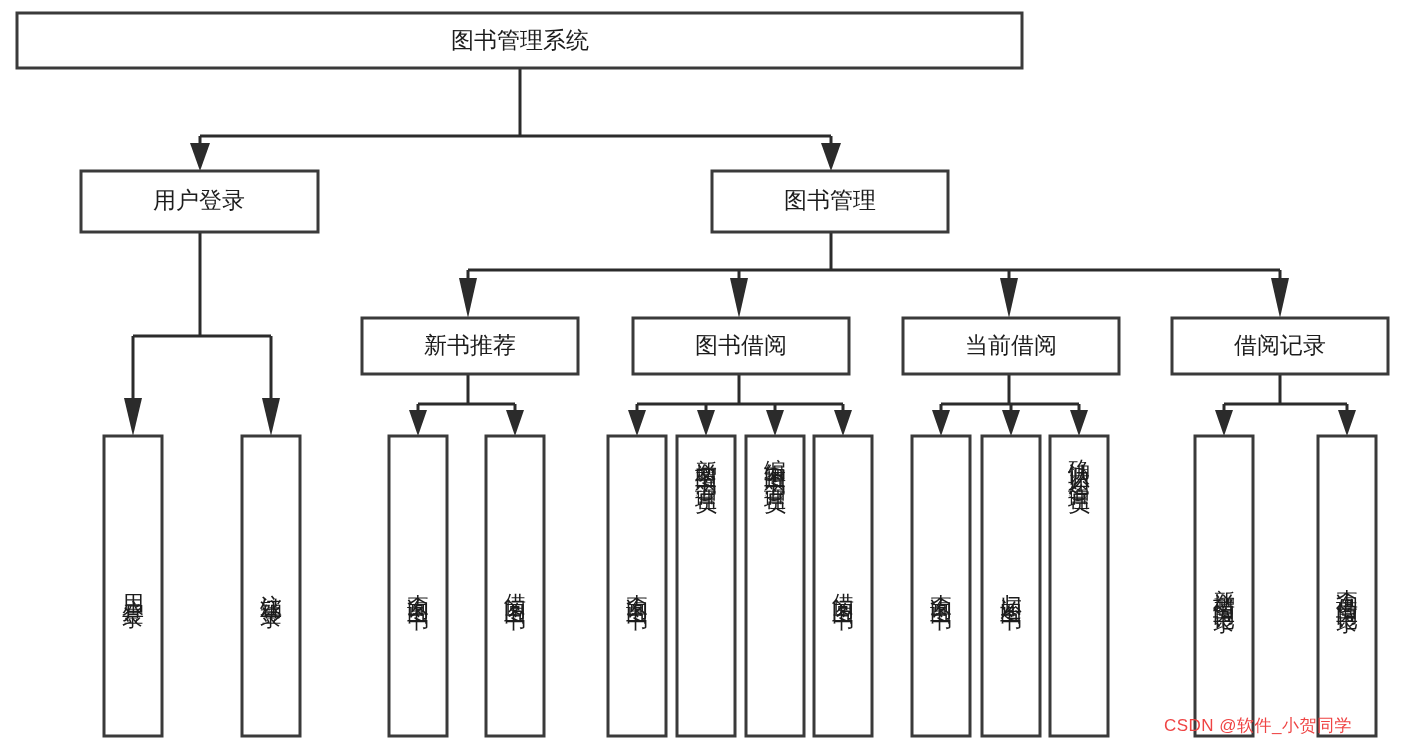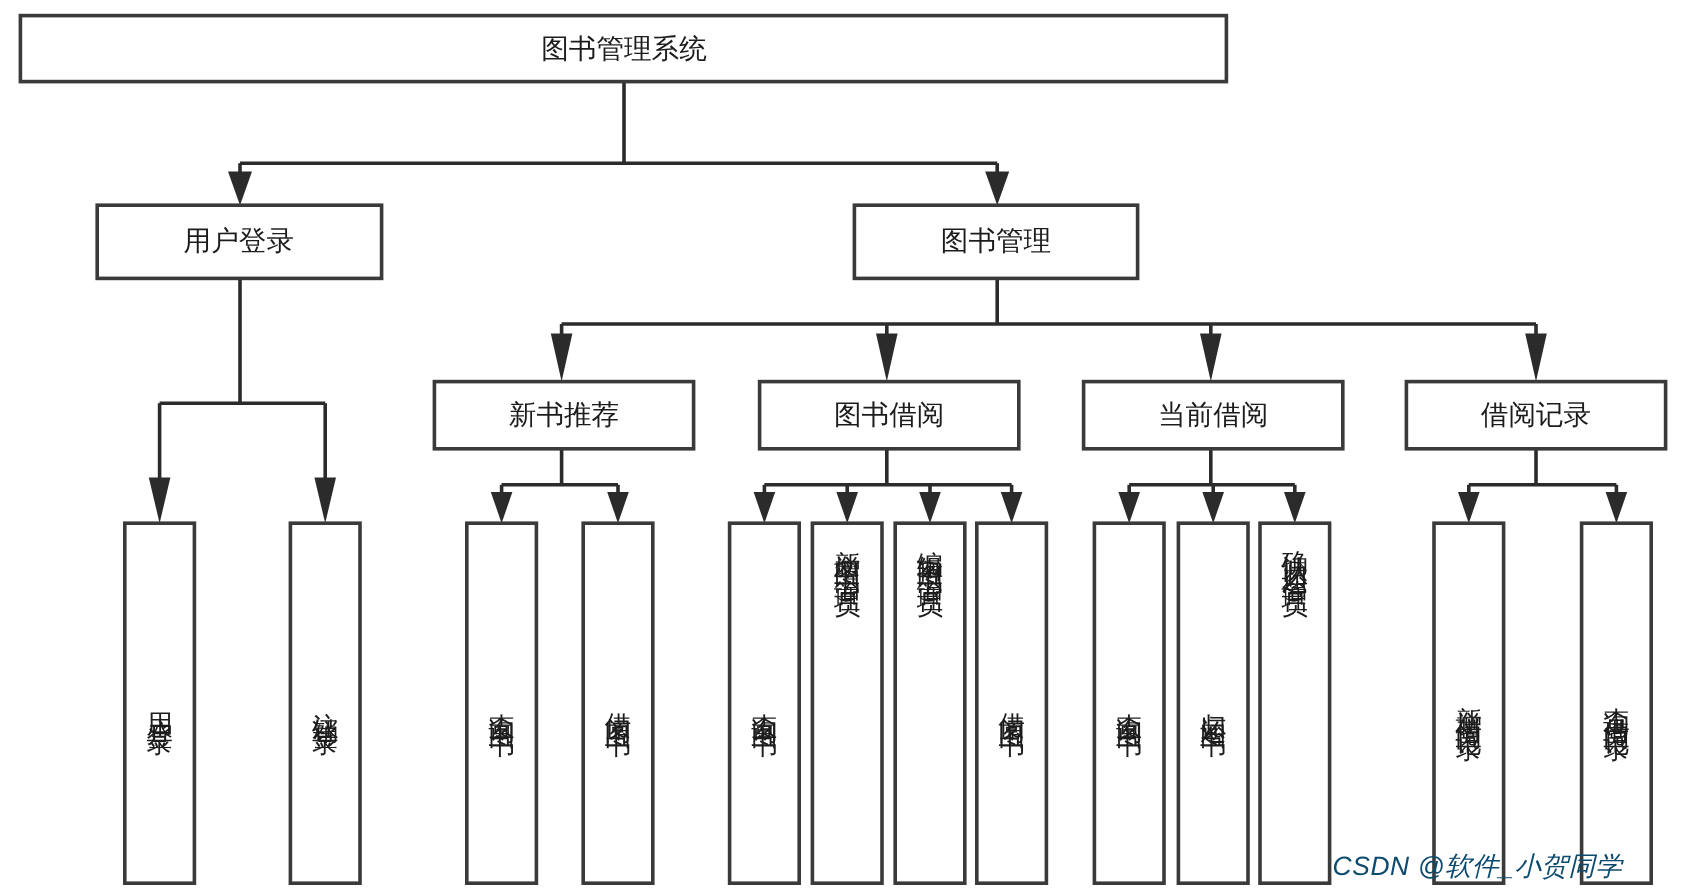--- a/index.html
+++ b/index.html
@@ -67,26 +67,25 @@
     text-align: center;
   }
   .node-label-v.top-aligned {
     align-self: flex-start;
   }
   .watermark {
     position: absolute;
     right: 12px;
     bottom: 10px;
     font-family: "Liberation Sans", "DejaVu Sans", sans-serif;
-    font-size: 22px;
-    color: #0c4a6e;
+    font-size: 17px;
+    color: #ef4444;
     letter-spacing: 0.5px;
     white-space: nowrap;
     user-select: none;
-    font-style: italic;
   }
 </style>
 </head>
 <body>
 
 <div id="diagram-root">
 
   <svg class="diagram-canvas" viewBox="0 0 1405 747" xmlns="http://www.w3.org/2000/svg">
 
     <g>

